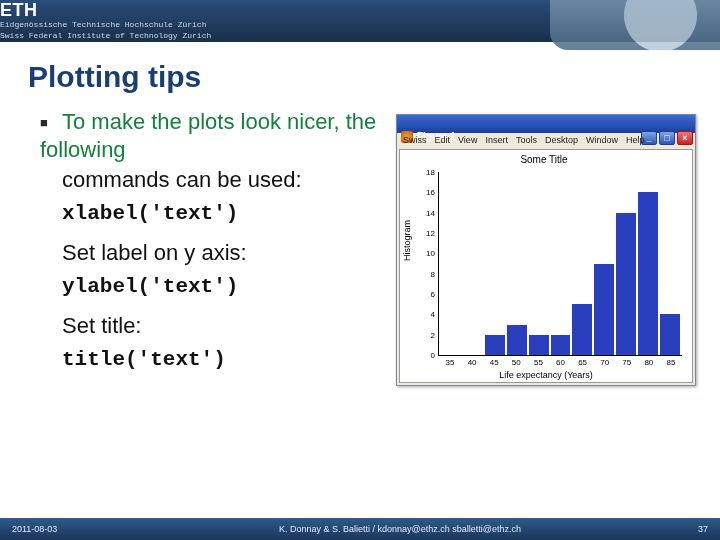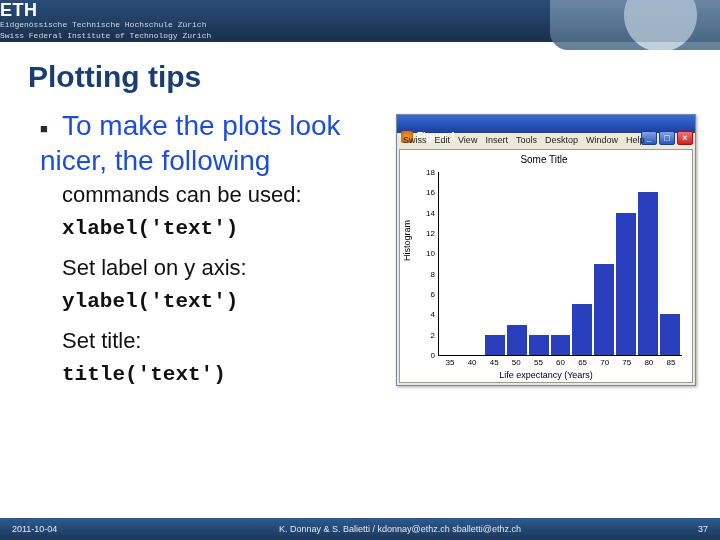--- a/index.html
+++ b/index.html
@@ -8,21 +8,21 @@
   .banner { height: 42px; background: linear-gradient(to bottom, #2a4d7a 0%, #1a2f4a 100%); position: relative; display: flex; align-items: center; }
   .banner::after { content: ""; position: absolute; right: 0; top: -8px; width: 170px; height: 58px; background: radial-gradient(circle at 65% 40%, #b6c9d9 0 36px, rgba(0,0,0,0) 37px), linear-gradient(#7c97b0,#4c6a87); border-bottom-left-radius: 18px; opacity: .85; }
   .eth-logo { color: #fff; font-weight: 700; font-size: 18px; letter-spacing: .5px; line-height: 1; }
   .eth-sub  { color: #cdd9e6; font-size: 8px; line-height: 1.1; margin-top: 2px; font-family: Liberation Mono, monospace; }
   .logo-block { display: flex; flex-direction: column; }
   h1.title { color: #1a3e73; font-size: 30px; font-weight: 700; margin: 18px 0 14px 28px; }
   .body { flex: 1; padding: 0 24px 0 40px; display: flex; }
   .bullet-col { flex: 1; }
   ul.b { list-style: none; }
   ul.b > li::before { content: "■"; color: #2a2a2a; font-size: 13px; display: inline-block; width: 22px; vertical-align: 2px; }
-  ul.b > li { font-size: 28px; color: #1d4ed8; line-height: 1.25; }
+  ul.b > li { font-size: 22px; color: #15803d; line-height: 1.25; }
   .indent { padding-left: 22px; font-size: 22px; color: #111; line-height: 1.35; margin-top: 2px; }
   .indent.gap { margin-top: 10px; }
   code.cmd { font-family: "Courier New", monospace; font-weight: 700; font-size: 21px; }
   .fig-col { width: 300px; margin-left: 6px; margin-top: 6px; }
   .win { border: 1px solid #7a8aa0; background: #ece9d8; font-size: 10px; width: 300px; box-shadow: 1px 1px 3px rgba(0,0,0,.35); }
   .win-titlebar { height: 18px; background: linear-gradient(#3a6ad4,#1b3f9b); color: #fff; display: flex; align-items: flex-start; padding: 16px 2px 0 4px; }
   .win-titlebar .t { flex: 1; font-weight: 700; font-size: 10px; }
   .win-btn { width: 16px; height: 14px; margin-left: 2px; background: linear-gradient(#7fa5e8,#2d57b6); border: 1px solid #1b3f9b; border-radius: 2px; display: inline-flex; align-items: center; justify-content: center; color: #fff; font-weight: 700; font-size: 9px; }
   .win-btn.close { background: linear-gradient(#e77,#c22); border-color: #a11; }
   .menubar { display: flex; gap: 8px; padding: 2px 6px; font-size: 9px; color: #222; background: #ece9d8; }
@@ -129,17 +129,17 @@
                 <div class="xtick" style="left: 86.3636%;">80</div>
                 <div class="xtick" style="left: 95.4545%;">85</div>
               </div>
           </div>
         </div>
       </div>
     </div>
   </div>
 
   <div class="footer">
-    <span class="date">2011-10-04</span>
+    <span class="date">2011-08-03</span>
     <span class="mid">K. Donnay &amp; S. Balietti / kdonnay@ethz.ch  sballetti@ethz.ch</span>
     <span class="page">37</span>
   </div>
 </div>
 
 </body></html>

